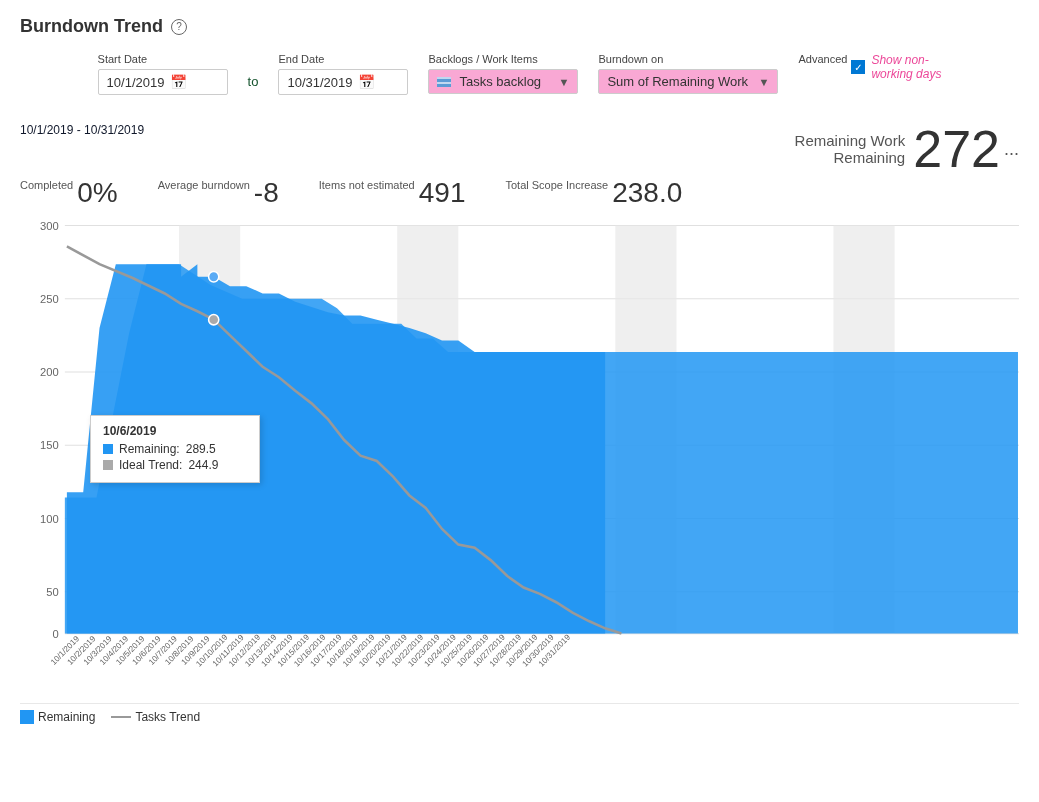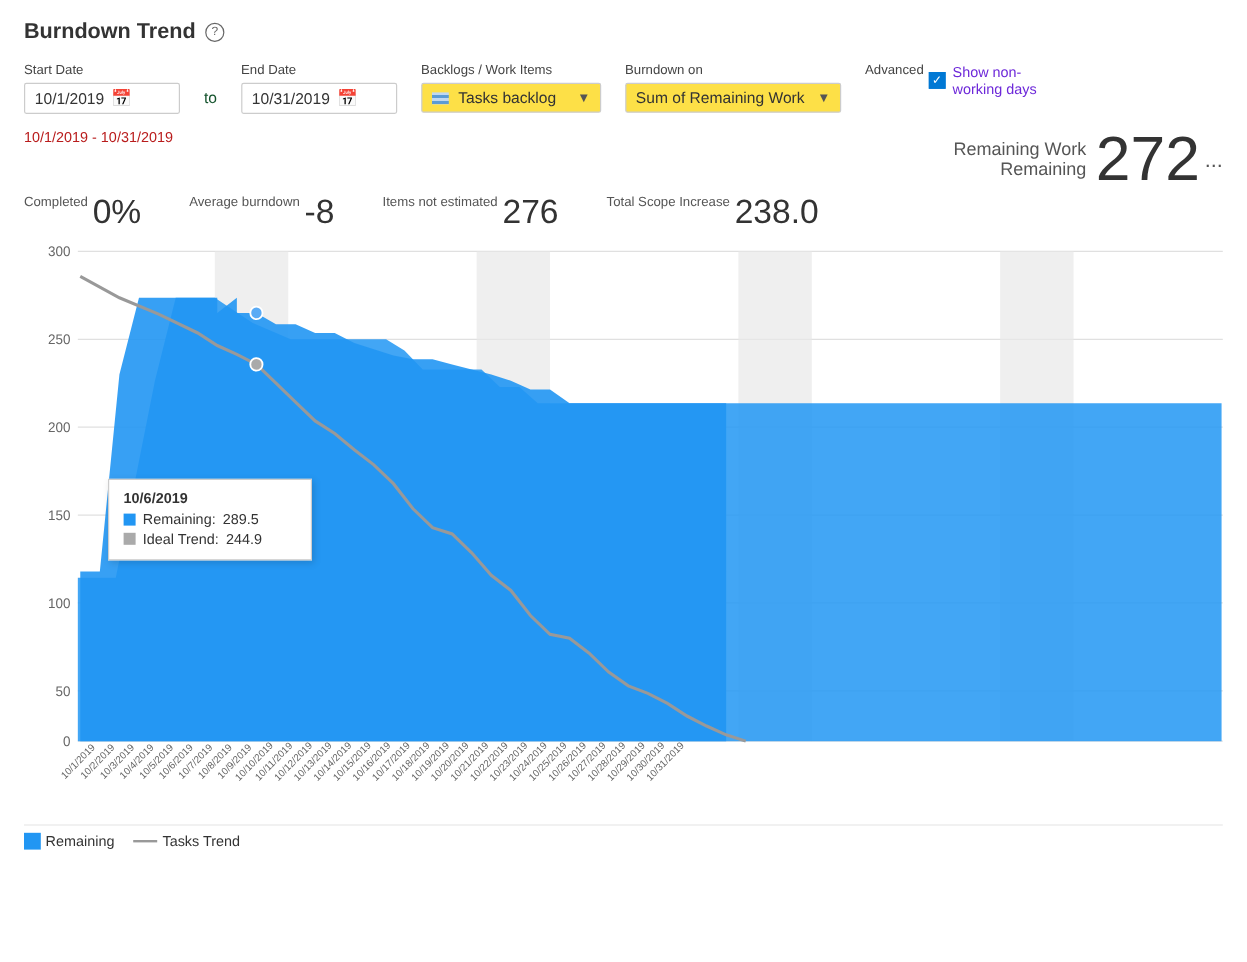--- a/index.html
+++ b/index.html
@@ -1,36 +1,36 @@
 <!DOCTYPE html>
 <html><head>
   <meta charset="utf-8">
   <style>
     * { box-sizing: border-box; margin: 0; padding: 0; }
     body { font-family: 'Segoe UI', sans-serif; background: #fff; color: #333; font-size: 13px; }
     .page { padding: 16px 20px; max-width: 1039px; }
     .title-row { display: flex; align-items: center; gap: 8px; margin-bottom: 16px; }
     .title { font-size: 18px; font-weight: 600; }
     .help-icon { width: 16px; height: 16px; border-radius: 50%; border: 1.5px solid #666; display: flex; align-items: center; justify-content: center; font-size: 10px; color: #666; cursor: pointer; }
-    .controls-row { display: flex; align-items: flex-start; gap: 20px; margin-bottom: 12px; flex-wrap: wrap; }
+    .controls-row { display: flex; align-items: flex-start; gap: 20px; margin-bottom: 28px; flex-wrap: wrap; justify-content: center; }
     .control-group { display: flex; flex-direction: column; gap: 4px; }
     .control-label { font-size: 11px; color: #444; }
     .date-input { display: flex; align-items: center; border: 1px solid #ccc; padding: 4px 8px; border-radius: 2px; min-width: 130px; background: #fff; cursor: pointer; }
     .date-input span { flex: 1; font-size: 13px; }
     .date-input .cal-icon { margin-left: 6px; color: #555; font-size: 14px; }
     .to-label { align-self: flex-end; padding-bottom: 6px; font-size: 13px; color: #14532d; }
-    .dropdown { display: flex; align-items: center; border: 1px solid #ccc; padding: 4px 8px; border-radius: 2px; background: #fde047; cursor: pointer; gap: 6px; min-width: 150px; }
+    .dropdown { display: flex; align-items: center; border: 1px solid #ccc; padding: 4px 8px; border-radius: 2px; background: #f9a8d4; cursor: pointer; gap: 6px; min-width: 150px; }
     .dropdown .dd-icon { font-size: 11px; margin-left: auto; color: #555; }
     .backlog-icon { display: inline-block; width: 14px; height: 10px; background: repeating-linear-gradient(0deg, #5b9bd5 0, #5b9bd5 3px, #c0d8f0 3px, #c0d8f0 5px); margin-right: 2px; }
     .burndown-dropdown { min-width: 180px; }
     .advanced-group { display: flex; flex-direction: row; gap: 4px; }
     .checkbox-row { display: flex; align-items: center; gap: 6px; }
     .checkbox { width: 14px; height: 14px; background: #0078d4; border: 1px solid #0078d4; display: flex; align-items: center; justify-content: center; cursor: pointer; flex-shrink: 0; }
     .checkbox::after { content: '✓'; color: #fff; font-size: 10px; }
-    .checkbox-label { font-size: 12px; color: #6d28d9; }
+    .checkbox-label { font-size: 12px; color: #ec4899; font-style: italic; }
     .stat-left { display: flex; gap: 40px; align-items: flex-end; }
     .stat-label { font-size: 11px; color: #555; }
     .stat-value { font-size: 28px; font-weight: 300; color: #333; line-height: 1; }
     .stat-inline { display: flex; align-items: flex-start; gap: 4px; }
     .stat-inline .stat-label { font-size: 11px; color: #555; white-space: nowrap; }
     .stat-inline .stat-value { font-size: 28px; font-weight: 300; }
     .chart-area { position: relative; margin-top: 4px; }
     .legend { display: flex; align-items: center; gap: 16px; margin-top: 8px; padding-top: 6px; border-top: 1px solid #e8e8e8; }
     .legend-item { display: flex; align-items: center; gap: 4px; font-size: 12px; }
     .legend-blue { width: 14px; height: 14px; background: #2196F3; }
@@ -89,21 +89,21 @@
     <div class="control-group advanced-group">
       <div class="control-label">Advanced</div>
       <div class="checkbox-row">
         <div class="checkbox"></div>
         <span class="checkbox-label">Show non-<br>working days</span>
       </div>
     </div>
   </div>
 
   <div style="display:flex; justify-content:space-between; align-items:flex-start; margin-bottom:4px;">
-    <div style="font-size:12px;color:#b91c1c;">10/1/2019 - 10/31/2019</div>
+    <div style="font-size:12px;color:#0f172a;">10/1/2019 - 10/31/2019</div>
     <div class="header-right">
       <div class="remaining-block">
         <div style="display:flex;align-items:center;justify-content:flex-end;">
           <div style="font-size:15px;color:#555;text-align:right;">
             <span>Remaining Work</span><br>
             <span>Remaining</span>
           </div>
           <span style="font-size:52px;font-weight:300;color:#333;line-height:1;margin-left:8px;">272</span>
           <span style="font-size:18px;color:#555;margin-left:4px;cursor:pointer;">...</span>
         </div>
@@ -115,21 +115,21 @@
     <div class="stat-inline">
       <span class="stat-label">Completed</span>
       <span class="stat-value">0%</span>
     </div>
     <div class="stat-inline">
       <span class="stat-label">Average burndown</span>
       <span class="stat-value">-8</span>
     </div>
     <div class="stat-inline">
       <span class="stat-label">Items not estimated</span>
-      <span class="stat-value">276</span>
+      <span class="stat-value">491</span>
     </div>
     <div class="stat-inline">
       <span class="stat-label">Total Scope Increase</span>
       <span class="stat-value">238.0</span>
     </div>
   </div>
 
   <div class="chart-area">
     <div style="position:relative; width:100%; height:480px;">
 

